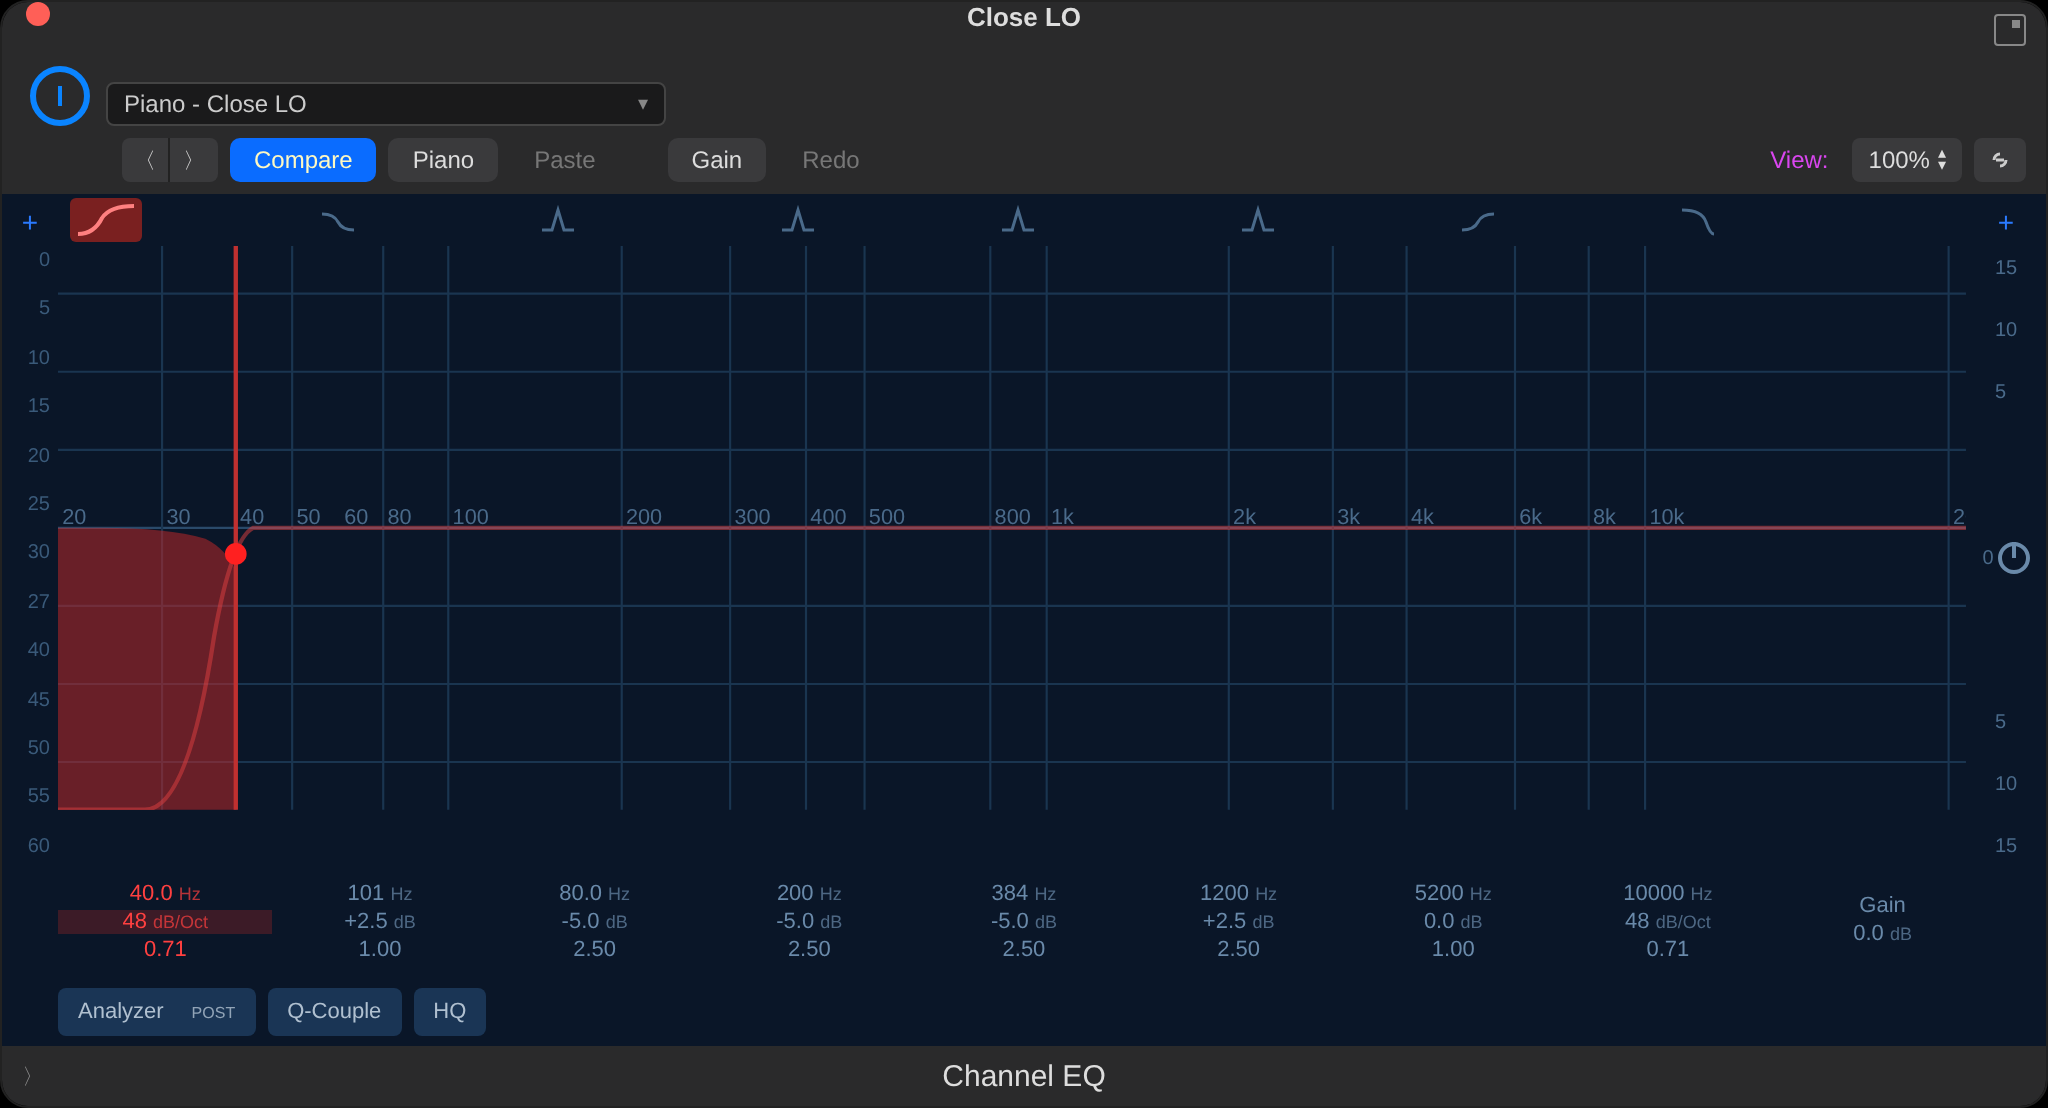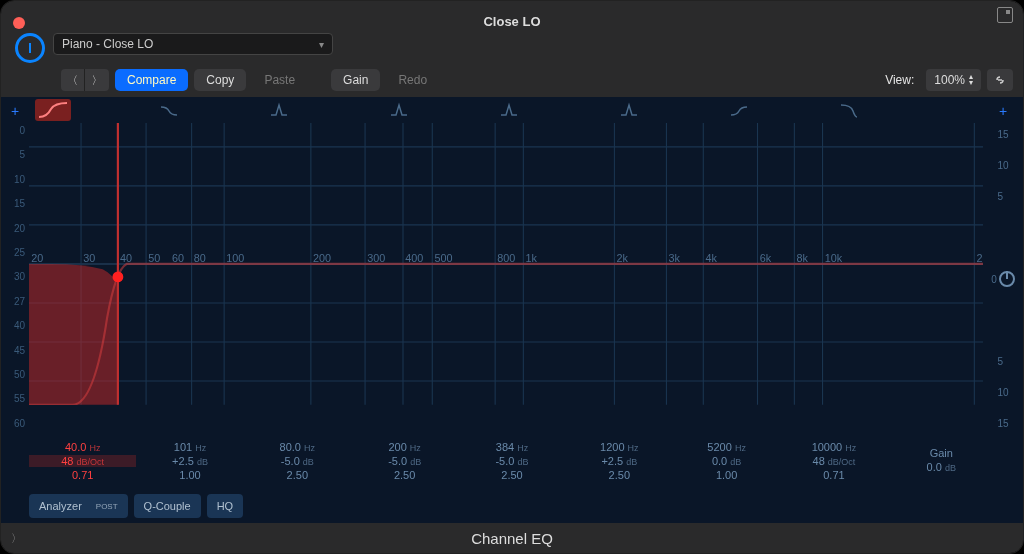--- a/index.html
+++ b/index.html
@@ -1,44 +1,44 @@
 <!DOCTYPE html>
 <html><head>
 <meta charset="utf-8">
 <style>
 * { margin: 0; padding: 0; box-sizing: border-box; font-family: -apple-system, "Helvetica Neue", Arial, sans-serif; }
 body { background: #000; display: flex; align-items: center; justify-content: center; height: 100vh; }
 .window { width: 1024px; height: 554px; background: #000; border-radius: 14px; overflow: hidden; position: relative; border: 1px solid #222; display: flex; flex-direction: column; }
 
 
-.titlebar { height: 28px; background: #2a2a2b; display: flex; align-items: flex-end; position: relative; }
+.titlebar { height: 28px; background: #2a2a2b; display: flex; align-items: flex-start; position: relative; }
 .traffic { display: flex; gap: 8px; padding-left: 12px; }
 .dot-red { width: 12px; height: 12px; border-radius: 50%; background: #ff5f57; }
 .title { position: absolute; left: 0; right: 0; text-align: center; color: #ddd; font-size: 13px; font-weight: 600; pointer-events: none; }
 .expand-icon { position: absolute; right: 10px; top: 6px; width: 16px; height: 16px; border: 1px solid #888; border-radius: 2px; }
 .expand-icon::after { content: ""; position: absolute; right: 2px; top: 2px; width: 4px; height: 4px; background: #888; }
 
 
 .header { background: #2a2a2b; padding: 4px 10px 6px 10px; }
-.row1 { display: flex; align-items: flex-start; gap: 8px; }
+.row1 { display: flex; align-items: flex-end; gap: 8px; }
 .power { width: 30px; height: 30px; border-radius: 50%; border: 3px solid #0a84ff; display: flex; align-items: center; justify-content: center; margin-left: 4px; }
 .power-inner { width: 2px; height: 10px; background: #0a84ff; position: relative; }
 .preset { flex: 0 0 280px; height: 22px; background: #1a1a1b; border: 1px solid #444; border-radius: 4px; color: #ccc; font-size: 12px; display: flex; align-items: center; padding: 0 8px; justify-content: space-between; }
 .chev { color: #888; font-size: 10px; }
 .row2 { display: flex; align-items: center; gap: 6px; margin-top: 6px; padding-left: 50px; }
 .navbtns { display: flex; }
 .nb { width: 24px; height: 22px; background: #3a3a3c; color: #ccc; display: flex; align-items: center; justify-content: center; font-size: 11px; border: none; }
 .nb:first-child { border-radius: 4px 0 0 4px; border-right: 1px solid #222; }
 .nb:last-child { border-radius: 0 4px 4px 0; }
 .pill { height: 22px; padding: 0 12px; border-radius: 5px; font-size: 12px; display: flex; align-items: center; color: #ddd; background: transparent; border: none; }
 .pill.blue { background: #0a6cff; color: #fef9c3; }
 .pill.dark { background: #3a3a3c; }
 .pill.dim { color: #777; }
 .spacer { flex: 1; }
-.viewlbl { color: #e5e5e5; font-size: 12px; margin-right: 6px; }
+.viewlbl { color: #d946ef; font-size: 12px; margin-right: 6px; }
 .zoom { background: #3a3a3c; color: #ddd; height: 22px; padding: 0 8px; border-radius: 4px; font-size: 12px; display: flex; align-items: center; gap: 4px; }
 .linkbtn { width: 26px; height: 22px; background: #3a3a3c; border-radius: 4px; display: flex; align-items: center; justify-content: center; color: #ccc; }
 
 
 .eqmain { flex: 1; background: #0a1628; display: flex; position: relative; }
 .left-scale { width: 28px; background: #0a1628; color: #3a5a7a; font-size: 10px; text-align: right; padding: 0 4px; display: flex; flex-direction: column; }
 .left-scale .plus { text-align: center; color: #2a7aff; font-size: 14px; padding: 6px 0; }
 .scale-ticks { flex: 1; display: flex; flex-direction: column; justify-content: space-between; padding-bottom: 4px; }
 .right-scale { width: 40px; background: #0a1628; color: #3a5a7a; font-size: 10px; display: flex; flex-direction: column; align-items: center; }
 .right-scale .plus { color: #2a7aff; font-size: 14px; padding: 6px 0; }
@@ -103,21 +103,21 @@
         <span>Piano - Close LO</span>
         <span class="chev">▾</span>
       </div>
     </div>
     <div class="row2">
       <div class="navbtns">
         <button class="nb">〈</button>
         <button class="nb">〉</button>
       </div>
       <button class="pill blue">Compare</button>
-      <button class="pill dark">Copy</button>
+      <button class="pill dark">Piano</button>
       <button class="pill dim">Paste</button>
       <div style="width:12px"></div>
       <button class="pill dark">Gain</button>
       <button class="pill dim">Redo</button>
       <div class="spacer"></div>
       <span class="viewlbl">View:</span>
       <div class="zoom">
         <span>100%</span>
         <span style="font-size:8px;line-height:6px;">▴<br>▾</span>
       </div>

